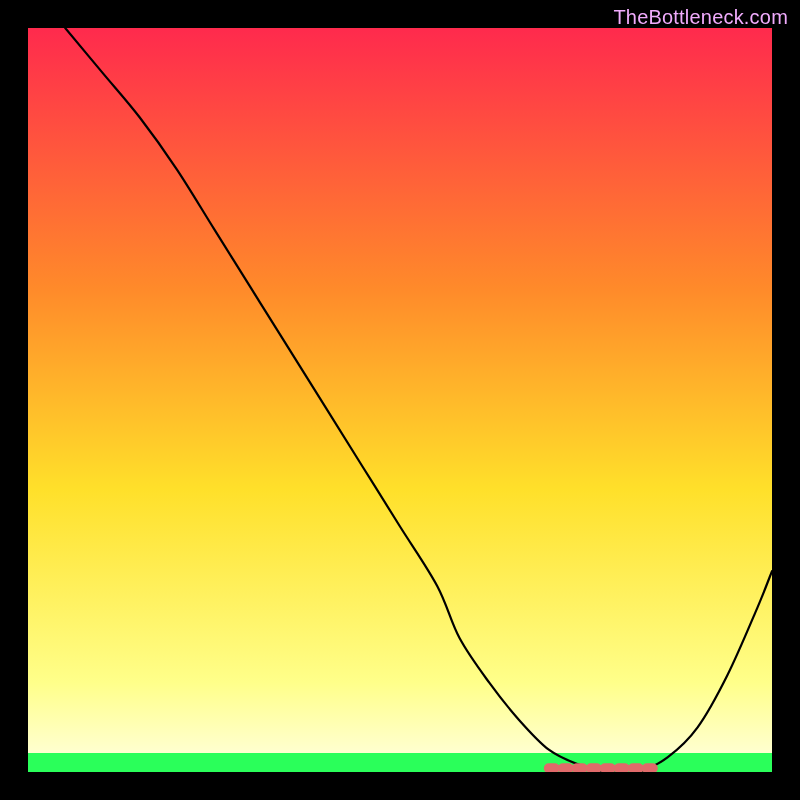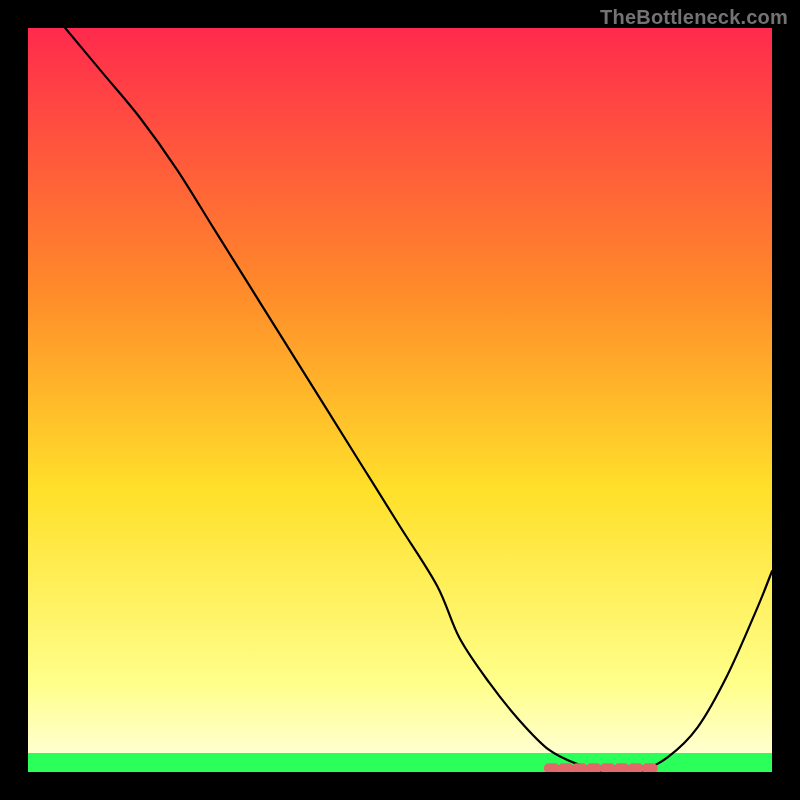--- a/index.html
+++ b/index.html
@@ -13,23 +13,23 @@
   }
   .container {
     position: relative;
     width: 800px;
     height: 800px;
   }
   .watermark {
     position: absolute;
     top: 6px;
     right: 12px;
-    color: #737373;
+    color: #f0abfc;
     font-size: 20px;
-    font-weight: 700;
+    font-weight: 400;
     z-index: 10;
     letter-spacing: 0.2px;
     margin-left: 24px;
   }
   .plot-area {
     position: absolute;
     left: 28px;
     top: 28px;
     width: 744px;
     height: 744px;

